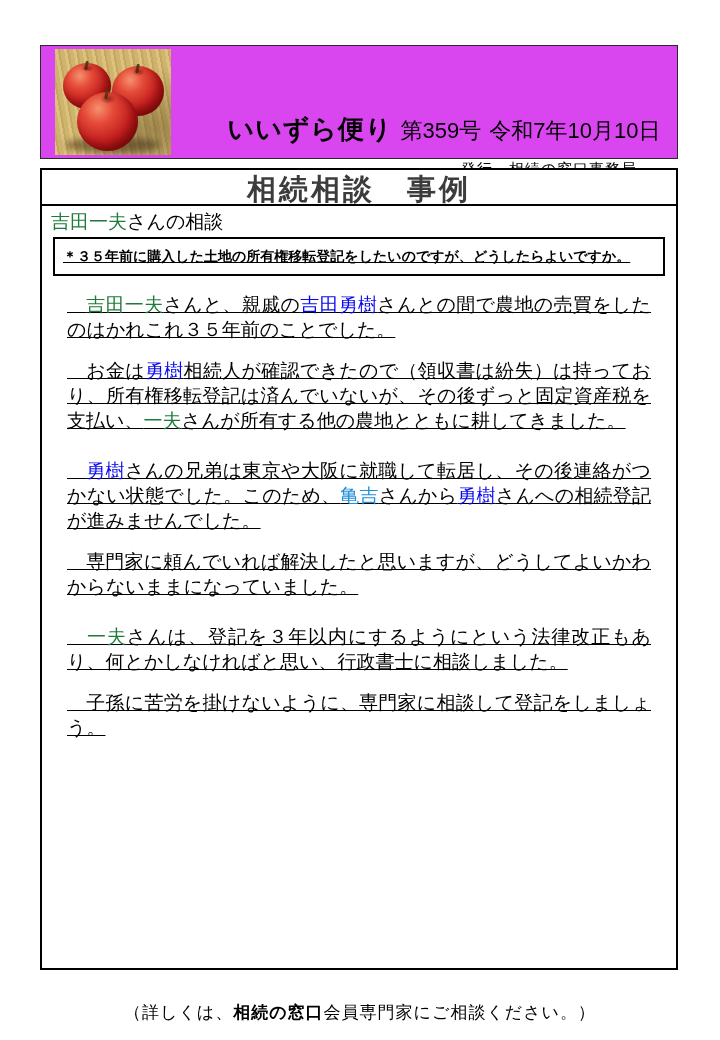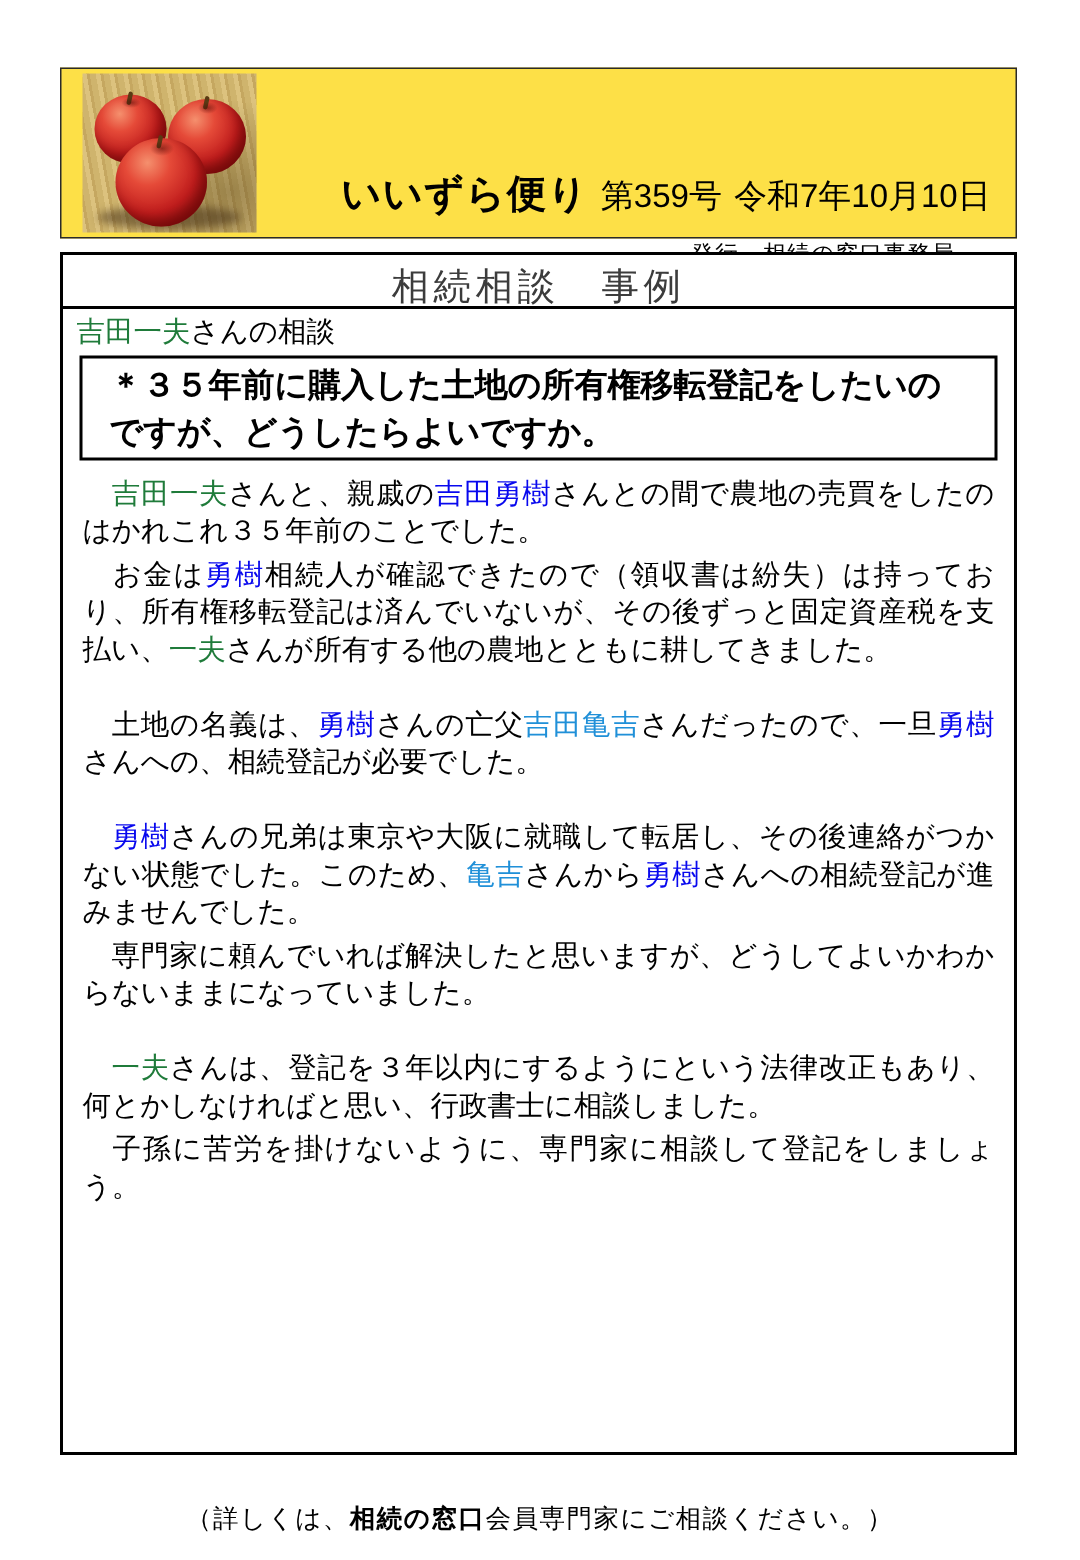--- a/index.html
+++ b/index.html
@@ -8,21 +8,21 @@
     position:relative;
     width:720px; height:1040px;
     font-family:"Liberation Sans","DejaVu Sans",sans-serif;
     color:#000;
     overflow:hidden;
   }
 
   
   .header-box {
     position:absolute; left:40px; top:45px; width:638px; height:114px;
-    border:1px solid #2a2a2a; background:#fde047;
+    border:1px solid #2a2a2a; background:#d946ef;
   }
   .photo {
     position:absolute; left:14px; top:3px; width:116px; height:106px;
     background:
       radial-gradient(ellipse at 85% 75%, rgba(90,70,30,.45) 0%, rgba(90,70,30,0) 55%),
       repeating-linear-gradient(80deg,#dcc27e 0 3px,#c5a760 3px 5px,#cfb46d 5px 9px);
     overflow:hidden;
   }
   .apple { position:absolute; border-radius:50%;
     background:radial-gradient(circle at 35% 28%, #f5906e 0%, #e54a38 26%, #c11d1d 58%, #7c0f10 92%);
@@ -43,35 +43,35 @@
   .nl-issue { font-size:22px; margin-left:8px; }
   .nl-date  { font-size:22px; margin-left:8px; }
   .publisher { position:absolute; right:40px; top:114px; font-size:15px; letter-spacing:1px; }
 
   
   .banner-box {
     position:absolute; left:40px; top:168px; width:638px; height:44px;
     border:2px solid #000; background:#fff;
     display:flex; align-items:center; justify-content:center;
   }
-  .banner-box span { font-size:25px; font-weight:400; color:#3c3c3c; letter-spacing:3px; }
+  .banner-box span { font-size:29px; font-weight:700; color:#3c3c3c; letter-spacing:3px; }
 
   
   .main-box {
     position:absolute; left:40px; top:204px; width:638px; height:766px;
     border:2px solid #000; background:#fff;
     padding:3px 9px 0 9px; overflow:hidden;
     font-size:19px; line-height:25px;
   }
   .consult-line { font-size:19px; line-height:26px; }
   .question-box {
-    border:2px solid #000; margin:2px 2px 10px 2px; padding:2px 18px;
-    font-size:22px; font-weight:700; line-height:31px;
+    border:2px solid #000; margin:2px 2px 10px 2px; padding:2px 8px;
+    font-size:14px; font-weight:700; line-height:31px;text-decoration:underline;
   }
-  .para { margin:4px; text-align:justify; }
+  .para { margin:16px; text-align:justify;text-decoration:underline; }
   .para.gap { margin-top:25px; }
 
   .c-green     { color:var(--name-green,#1f7b3a); }
   .c-blue      { color:var(--name-blue,#0808ee); }
   .c-lightblue { color:var(--name-lightblue,#2090d8); }
   .bold        { font-weight:700; }
 
   
   .footer { position:absolute; left:0; top:1001px; width:100%; text-align:center;
     font-size:17px; letter-spacing:1px; }
@@ -105,21 +105,20 @@
   <span>相続相談　事例</span>
 </div>
 
 <div class="main-box">
   <div class="consult-line"><span class="c-green">吉田一夫</span><span>さんの相談</span></div>
   <div class="question-box">
     <span>＊３５年前に購入した土地の所有権移転登記をしたいのですが、どうしたらよいですか。</span>
   </div>
   <p class="para"><span>　</span><span class="c-green">吉田一夫</span><span>さんと、親戚の</span><span class="c-blue">吉田勇樹</span><span>さんとの間で農地の売買をしたのはかれこれ３５年前のことでした。</span></p>
   <p class="para"><span>　お金は</span><span class="c-blue">勇樹</span><span>相続人が確認できたので（領収書は紛失）は持っており、所有権移転登記は済んでいないが、その後ずっと固定資産税を支払い、</span><span class="c-green">一夫</span><span>さんが所有する他の農地とともに耕してきました。</span></p>
-  <p class="para gap"><span>　土地の名義は、</span><span class="c-blue">勇樹</span><span>さんの亡父</span><span class="c-lightblue">吉田亀吉</span><span>さんだったので、一旦</span><span class="c-blue">勇樹</span><span>さんへの、相続登記が必要でした。</span></p>
   <p class="para gap"><span>　</span><span class="c-blue">勇樹</span><span>さんの兄弟は東京や大阪に就職して転居し、その後連絡がつかない状態でした。このため、</span><span class="c-lightblue">亀吉</span><span>さんから</span><span class="c-blue">勇樹</span><span>さんへの相続登記が進みませんでした。</span></p>
   <p class="para"><span>　専門家に頼んでいれば解決したと思いますが、どうしてよいかわからないままになっていました。</span></p>
   <p class="para gap"><span>　</span><span class="c-green">一夫</span><span>さんは、登記を３年以内にするようにという法律改正もあり、何とかしなければと思い、行政書士に相談しました。</span></p>
   <p class="para"><span>　子孫に苦労を掛けないように、専門家に相談して登記をしましょう。</span></p>
 
 </div>
 
 <div class="footer"><span>（詳しくは、</span><span class="bold">相続の窓口</span><span>会員専門家にご相談ください。）</span></div>
 
 </body></html>

